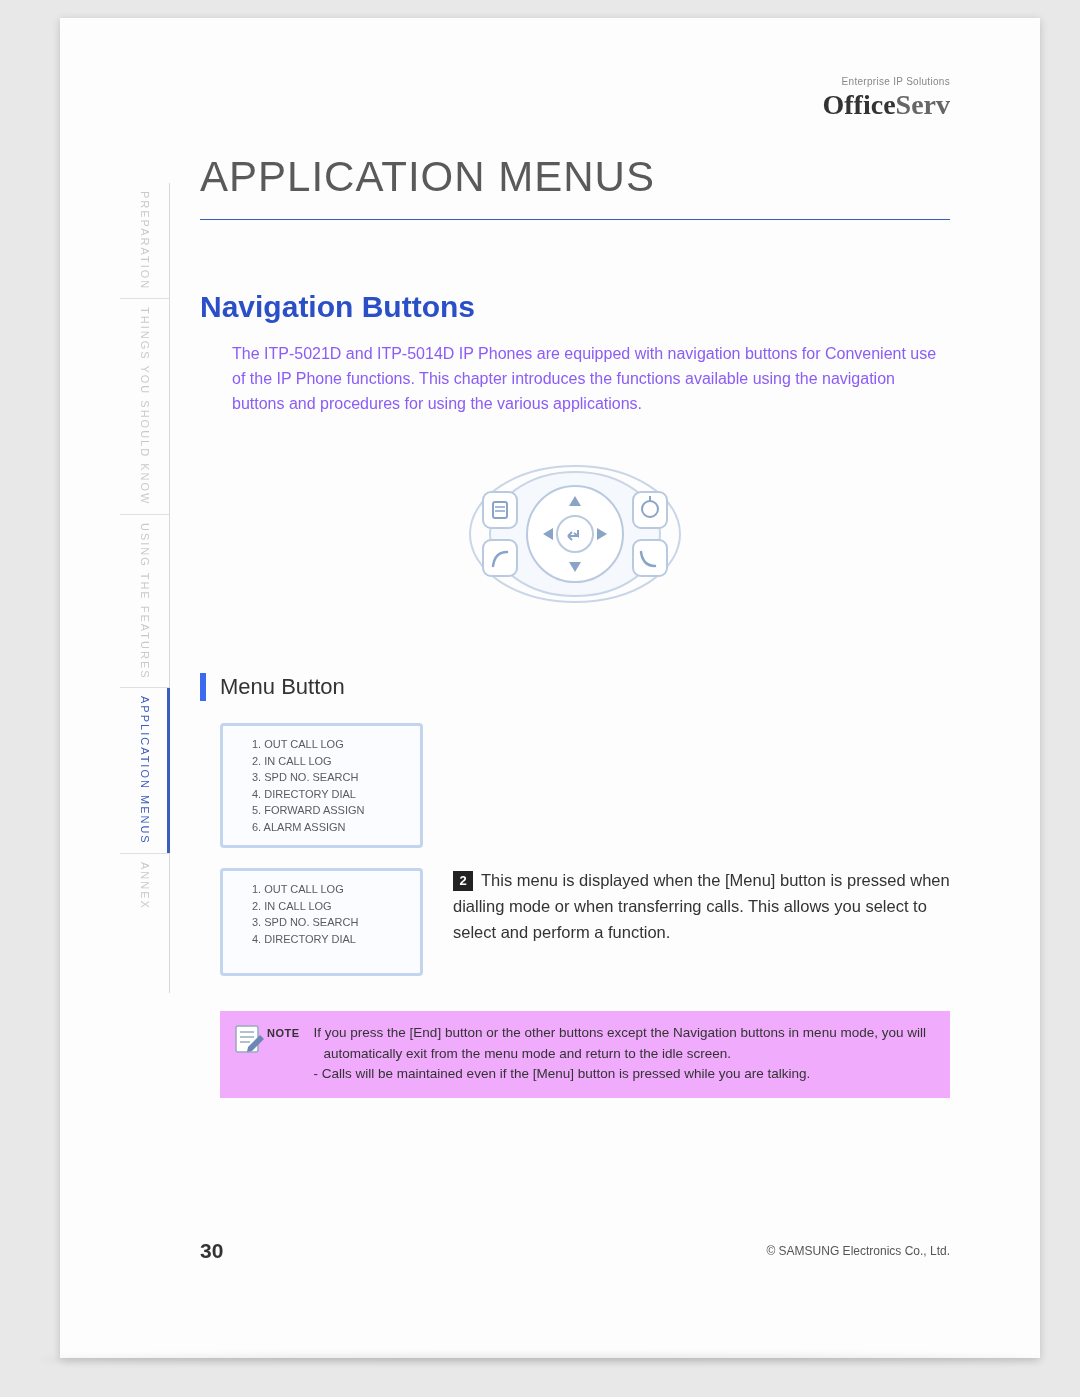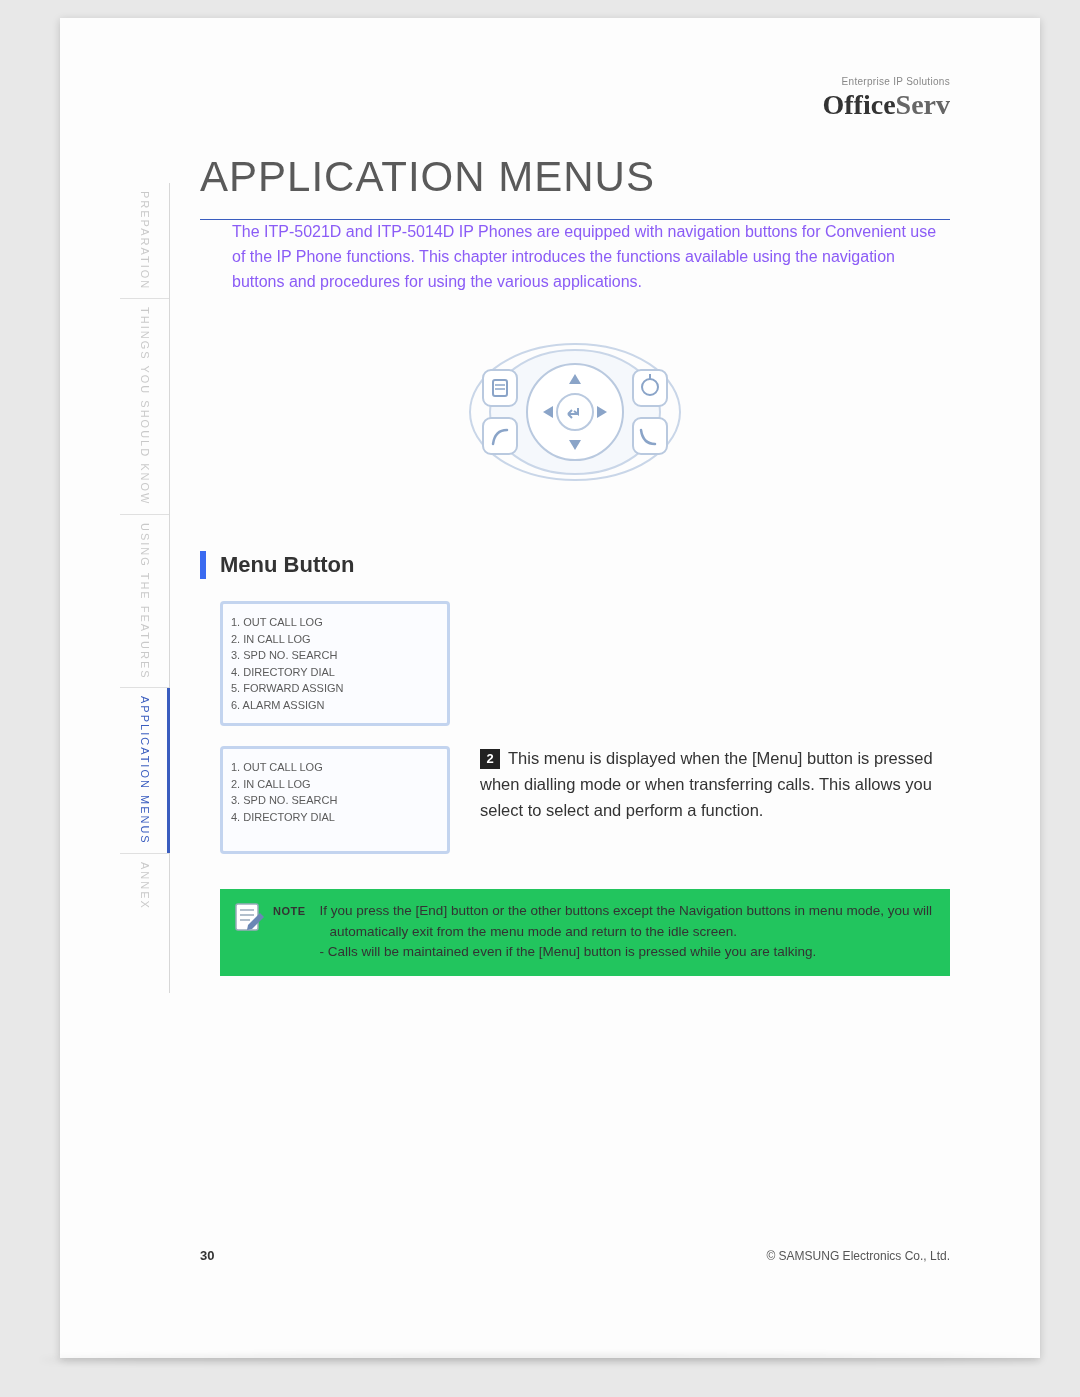--- a/index.html
+++ b/index.html
@@ -109,35 +109,35 @@
   .navpad-svg { width: 240px; height: 180px; }
   
   .sub-heading {
     display: flex;
     align-items: center;
     gap: 14px;
     margin-top: 45px;
     margin-bottom: 22px;
   }
   .sub-heading .bar { width: 6px; height: 28px; background: #3a6af0; }
-  .sub-heading .txt { font-size: 22px; font-weight: bold; color: #333; }
+  .sub-heading .txt { font-size: 22px; font-weight: normal; color: #333; }
   
   .menu-row {
     display: flex;
     align-items: flex-start;
     gap: 30px;
     margin-bottom: 20px;
   }
   .lcd {
-    width: 230px;
+    width: 203px;
     min-height: 108px;
     border: 3px solid #c3d4ef;
     border-radius: 4px;
     background: #fbfcff;
-    padding: 10px 8px;
+    padding: 10px 29px;
     font-size: 11px;
     color: #5b5b5b;
     line-height: 1.5;
     flex-shrink: 0;
     margin-left: 20px;
   }
   .lcd-line { white-space: nowrap; }
   .step-text { flex: 1; font-size: 16.5px; color: #333; line-height: 1.55; }
   .step-num {
     display: inline-block;
@@ -148,22 +148,22 @@
     font-size: 13px;
     font-weight: bold;
     text-align: center;
     line-height: 20px;
     margin-right: 8px;
     vertical-align: 1px;
   }
   
   .note-box {
     display: flex;
-    gap: 7px;
-    background: #22c55e;
+    gap: 1px;
+    background: #f0abfc;
     padding: 12px 18px 14px 12px;
     margin-top: 35px;
     margin-left: 20px;
     font-size: 13.5px;
     color: #333;
     line-height: 1.5;
   }
   .note-icon { flex-shrink: 0; width: 34px; }
   .note-body { flex: 1; display: flex; gap: 14px; }
   .note-label { font-size: 11px; font-weight: bold; letter-spacing: 0.5px; padding-top:2px;}
@@ -174,21 +174,21 @@
     position: absolute;
     left: 140px;
     right: 90px;
     bottom: 95px;
     display: flex;
     justify-content: space-between;
     align-items: center;
     font-size: 13px;
     color: #444;
   }
-  .page-footer .pg { font-size: 13px; font-weight: bold; color:#333;}
+  .page-footer .pg { font-size: 21px; font-weight: bold; color:#333;}
   .page-footer .copy { font-size: 12px; color: #555; }
 </style>
 </head>
 <body>
 
 <div class="page">
 
   <div class="brand">
     <div class="brand-tag">Enterprise IP Solutions</div>
     <div class="brand-name">
@@ -204,20 +204,21 @@
     <div class="side-item">USING THE FEATURES</div>
     <div class="side-sep"></div>
     <div class="side-item active">APPLICATION MENUS</div>
     <div class="side-sep"></div>
     <div class="side-item">ANNEX</div>
   </div>
 
   <div class="content">
     <div class="chapter-title">APPLICATION MENUS</div>
 
+    <div class="section-title">Navigation Buttons</div>
     <div class="body-text">The ITP-5021D and ITP-5014D IP Phones are equipped with navigation buttons for Convenient use of the IP Phone functions. This chapter introduces the functions available using the navigation buttons and procedures for using the various applications.</div>
 
     <div class="navpad-wrap">
       <svg class="navpad-svg" viewBox="0 0 240 180">
         <ellipse cx="120" cy="90" rx="105" ry="68" fill="none" stroke="#c9d6e8" stroke-width="2"></ellipse>
         <ellipse cx="120" cy="90" rx="85" ry="62" fill="#f5f8fc" stroke="#c9d6e8" stroke-width="2"></ellipse>
 
         <circle cx="120" cy="90" r="48" fill="#fff" stroke="#b9c9df" stroke-width="2"></circle>
         <circle cx="120" cy="90" r="18" fill="#fff" stroke="#b9c9df" stroke-width="2"></circle>
 

